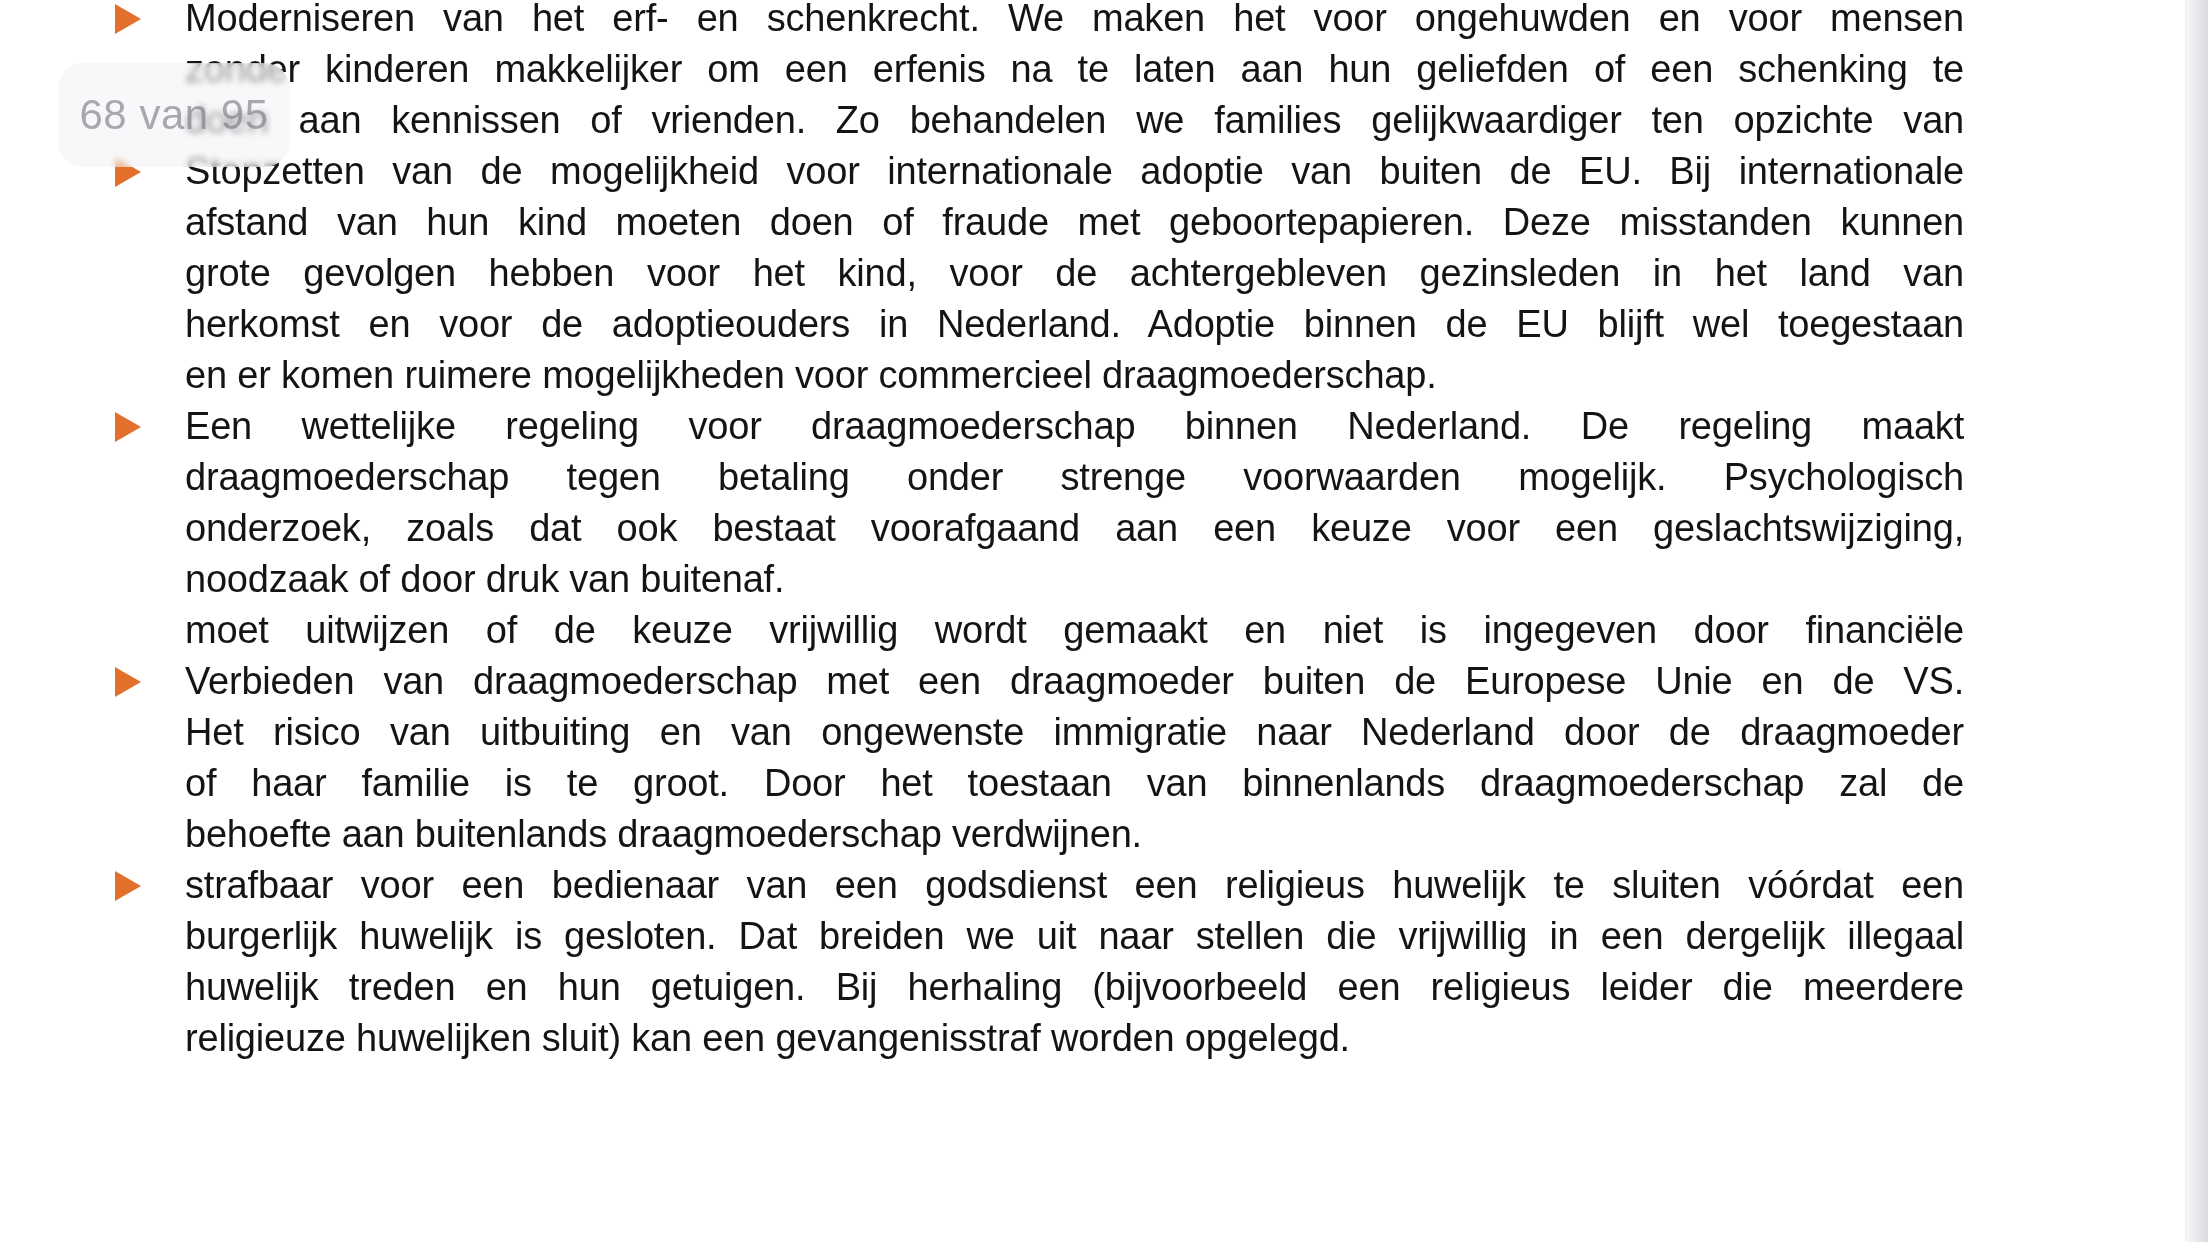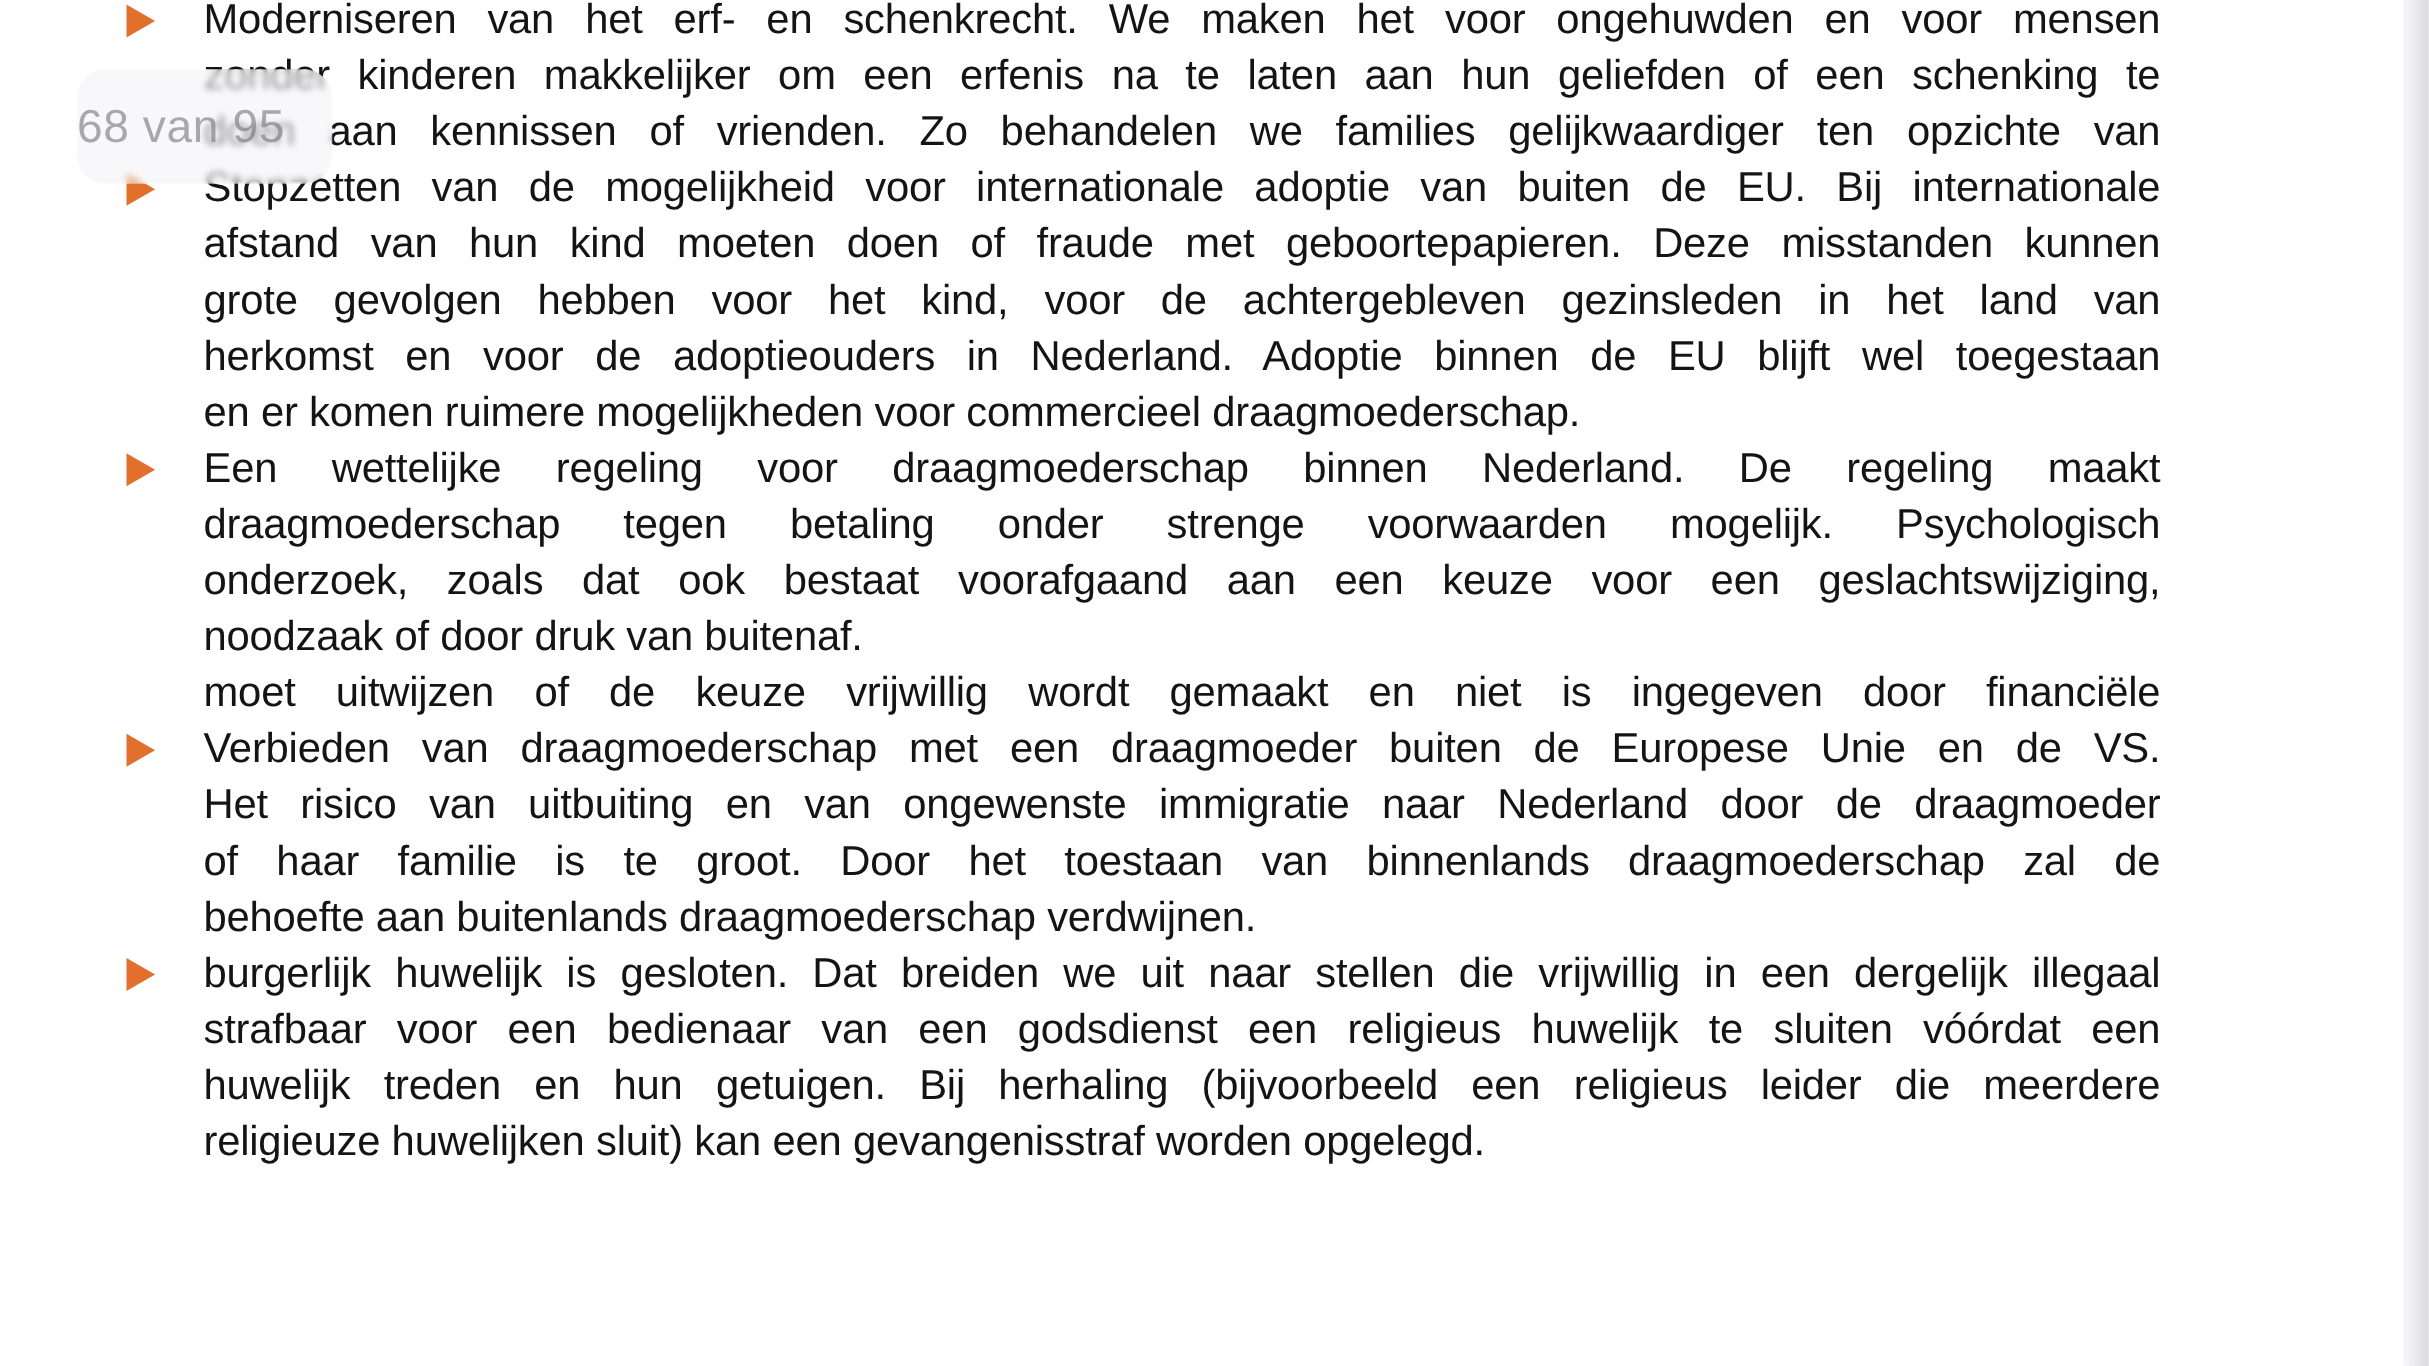--- a/index.html
+++ b/index.html
@@ -23,30 +23,31 @@
     top: 0;
     right: 0;
     width: 22px;
     height: 100%;
     background: linear-gradient(to right, #f7f7f9 0%, #ececef 40%, #d9d9de 100%);
     border-left: 1px solid #f1f1f4;
   }
   
   .badge {
     position: absolute;
-    left: 70px;
+    left: 58px;
     top: 63px;
     width: 232px;
     height: 104px;
     border-radius: 26px;
     background: rgba(244, 244, 246, 0.60);
     -webkit-backdrop-filter: blur(3px);
     backdrop-filter: blur(3px);
     display: flex;
     align-items: center;
+    justify-content: center;
     z-index: 5;
   }
   .badge span {
     font-size: 42px;
     letter-spacing: 0.5px;
     color: rgba(118, 118, 124, 0.62);
     white-space: nowrap;
   }
   
   .content {
@@ -133,21 +134,21 @@
           <div class="line">Het risico van uitbuiting en van ongewenste immigratie naar Nederland door de draagmoeder</div>
           <div class="line">of haar familie is te groot. Door het toestaan van binnenlands draagmoederschap zal de</div>
           <div class="line last">behoefte aan buitenlands draagmoederschap verdwijnen.</div>
         </div>
       </div>
       <div class="bullet">
         <div class="marker-col">
           <span class="marker"></span>
         </div>
         <div>
+          <div class="line">strafbaar voor een bedienaar van een godsdienst een religieus huwelijk te sluiten vóórdat een</div>
           <div class="line">burgerlijk huwelijk is gesloten. Dat breiden we uit naar stellen die vrijwillig in een dergelijk illegaal</div>
-          <div class="line">strafbaar voor een bedienaar van een godsdienst een religieus huwelijk te sluiten vóórdat een</div>
           <div class="line">huwelijk treden en hun getuigen. Bij herhaling (bijvoorbeeld een religieus leider die meerdere</div>
           <div class="line last">religieuze huwelijken sluit) kan een gevangenisstraf worden opgelegd.</div>
         </div>
       </div>
     </div>
   <div class="page-edge"></div>
 </div>
 
 </body></html>

